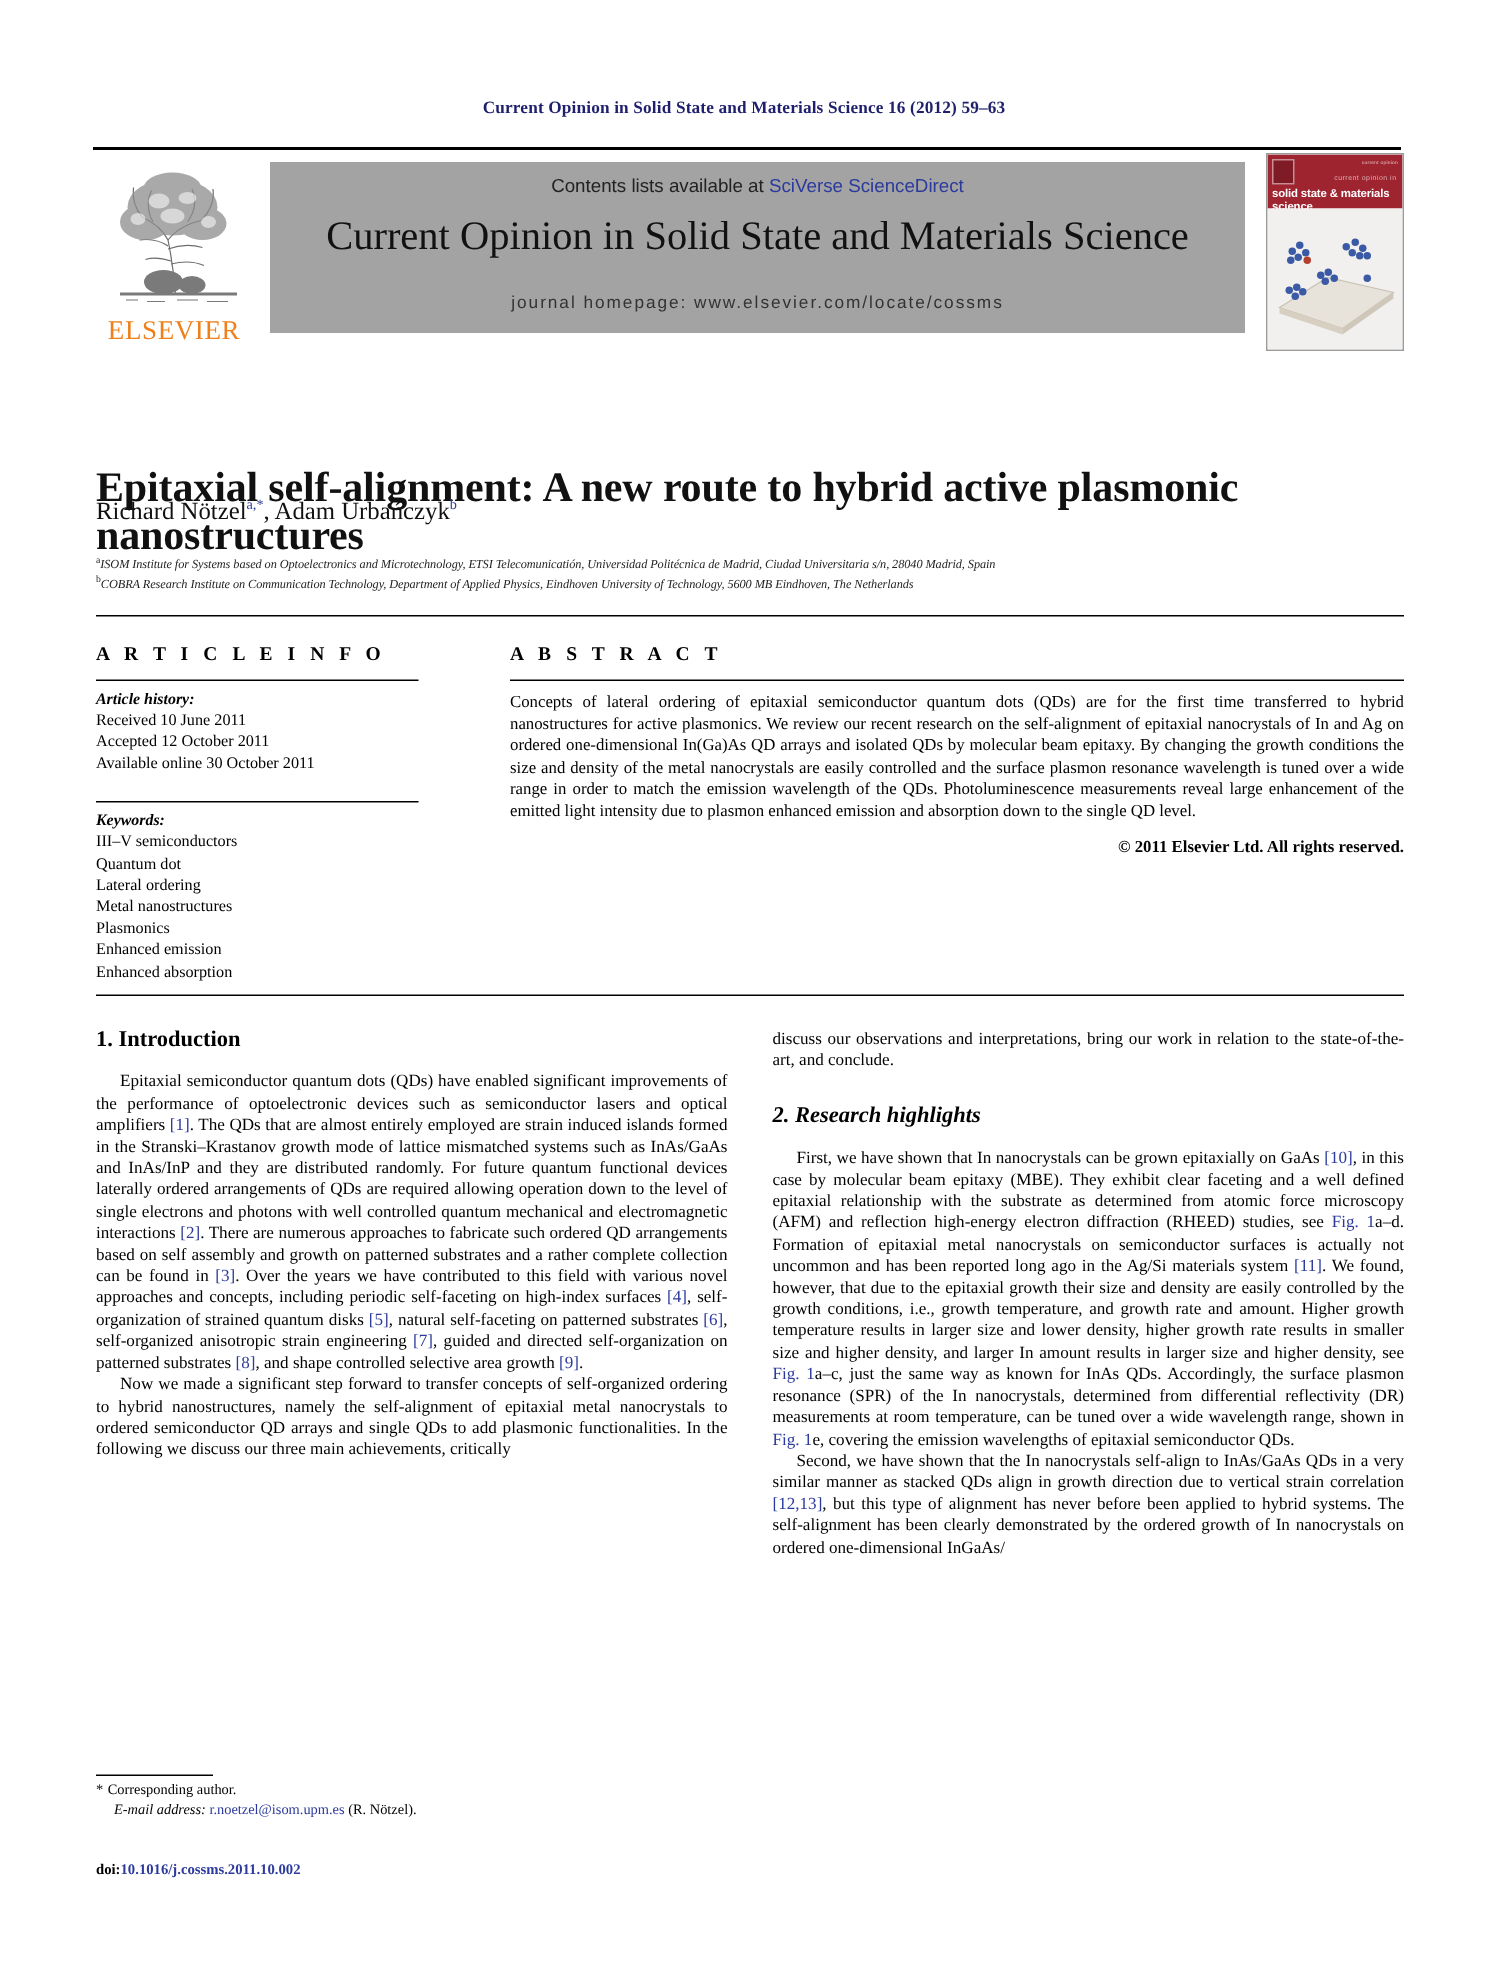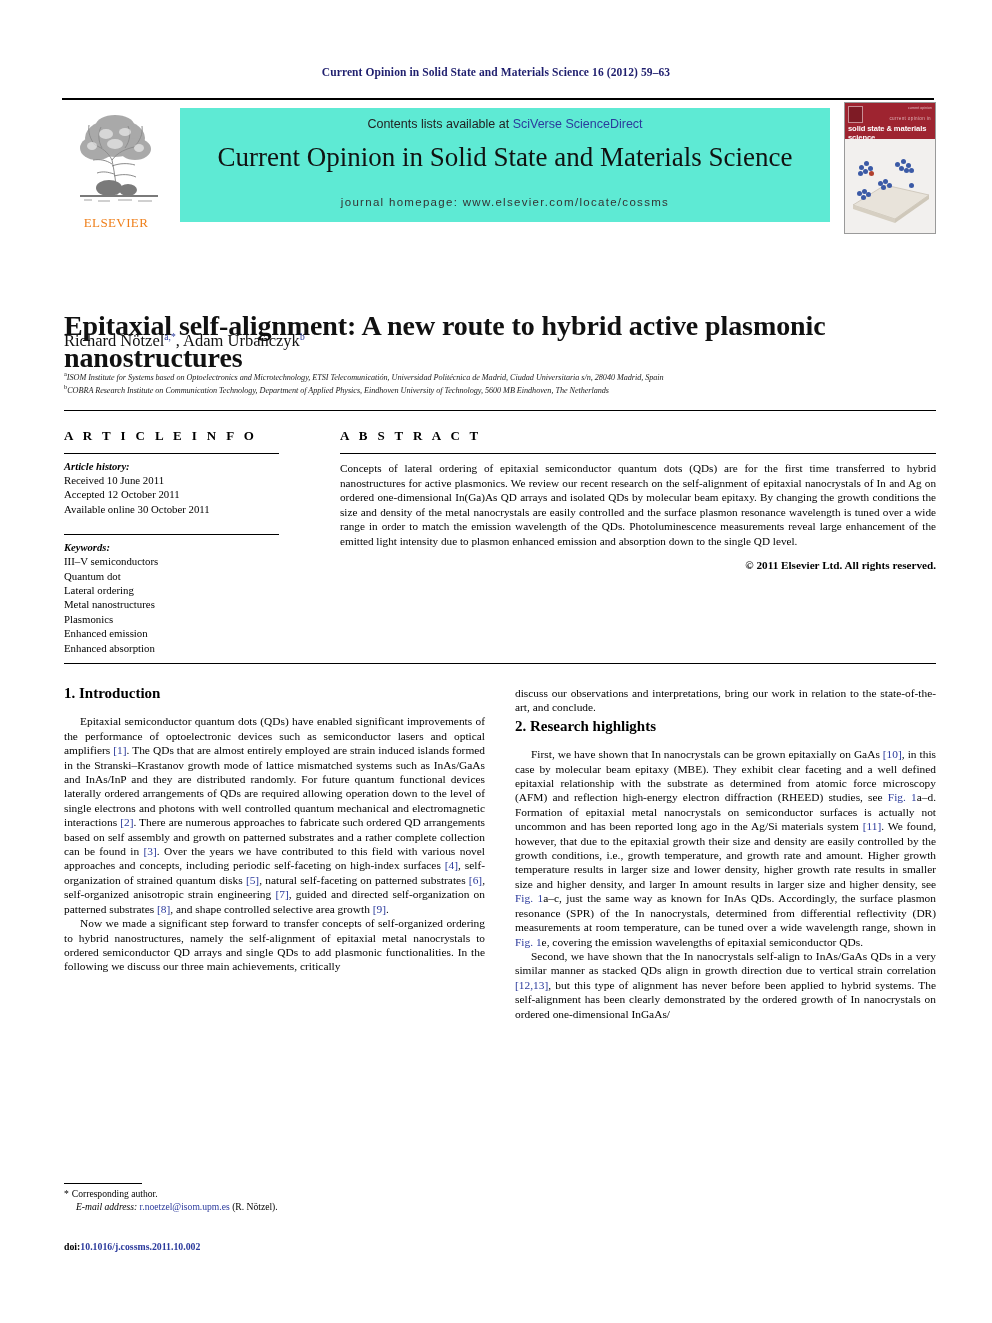--- a/index.html
+++ b/index.html
@@ -55,32 +55,32 @@
     width: 110px;
     height: 124px;
   }
   .tree-svg { display: block; }
   .elsevier-word {
     position: absolute;
     left: 1px; bottom: 1px;
     width: 106px;
     text-align: center;
     font-family: "Liberation Serif", serif;
-    font-size: 13px;
+    font-size: 18px;
     letter-spacing: 0.4px;
     color: #ef7f1a;
     font-weight: normal;
   }
 
   .contents-panel {
     position: absolute;
     left: 118px; top: 10px;
     width: 650px;
     height: 114px;
-    background: #5eead4;
+    background: #a3a3a3;
   }
   .contents-line {
     position: absolute;
     left: 0; top: 9px;
     width: 650px;
     text-align: center;
     font-family: "Liberation Sans", sans-serif;
     font-size: 12.5px;
     color: #222;
   }
@@ -291,21 +291,21 @@
   }
   .col.left  { left: 64px; }
   .col.right { left: 515px; }
   .h2 {
     font-family: "Liberation Serif", serif;
     font-weight: bold;
     font-size: 15px;
     margin: 0 0 14px 0;
     text-align: left;
   }
-  .h2.spaced { margin-top: 4px; }
+  .h2.spaced { margin-top: 22px; font-style: italic; }
   p.body-p {
     margin: 0;
     text-indent: 16px;
   }
   .ref { color: #2b3a9c; }
 
   
   .footnote-rule {
     position: absolute;
     left: 64px; top: 1183px;

